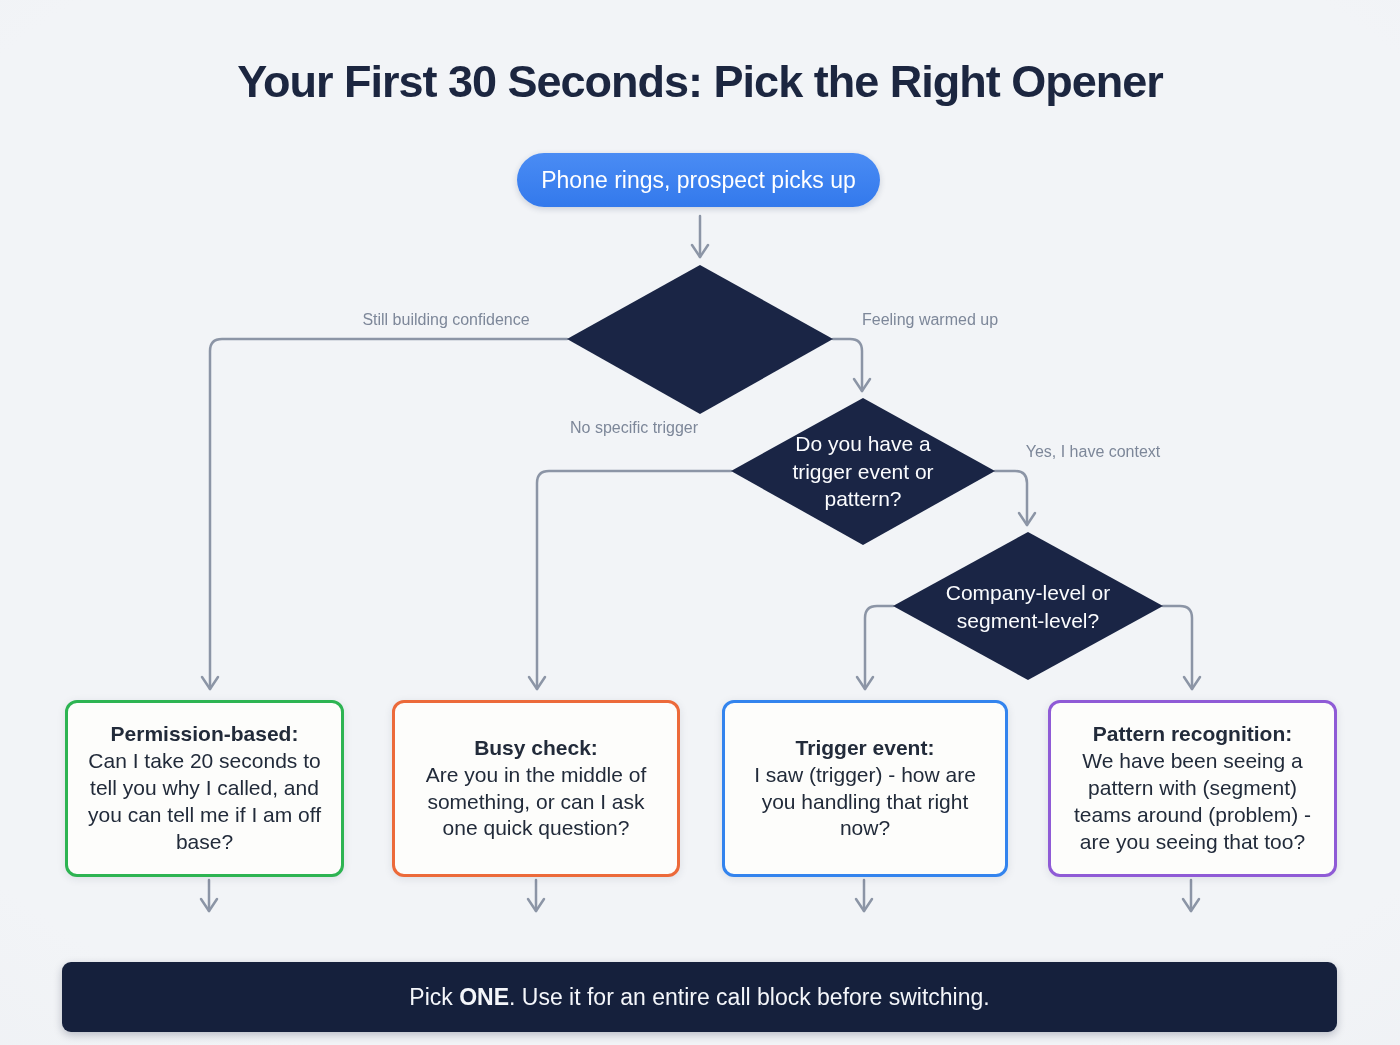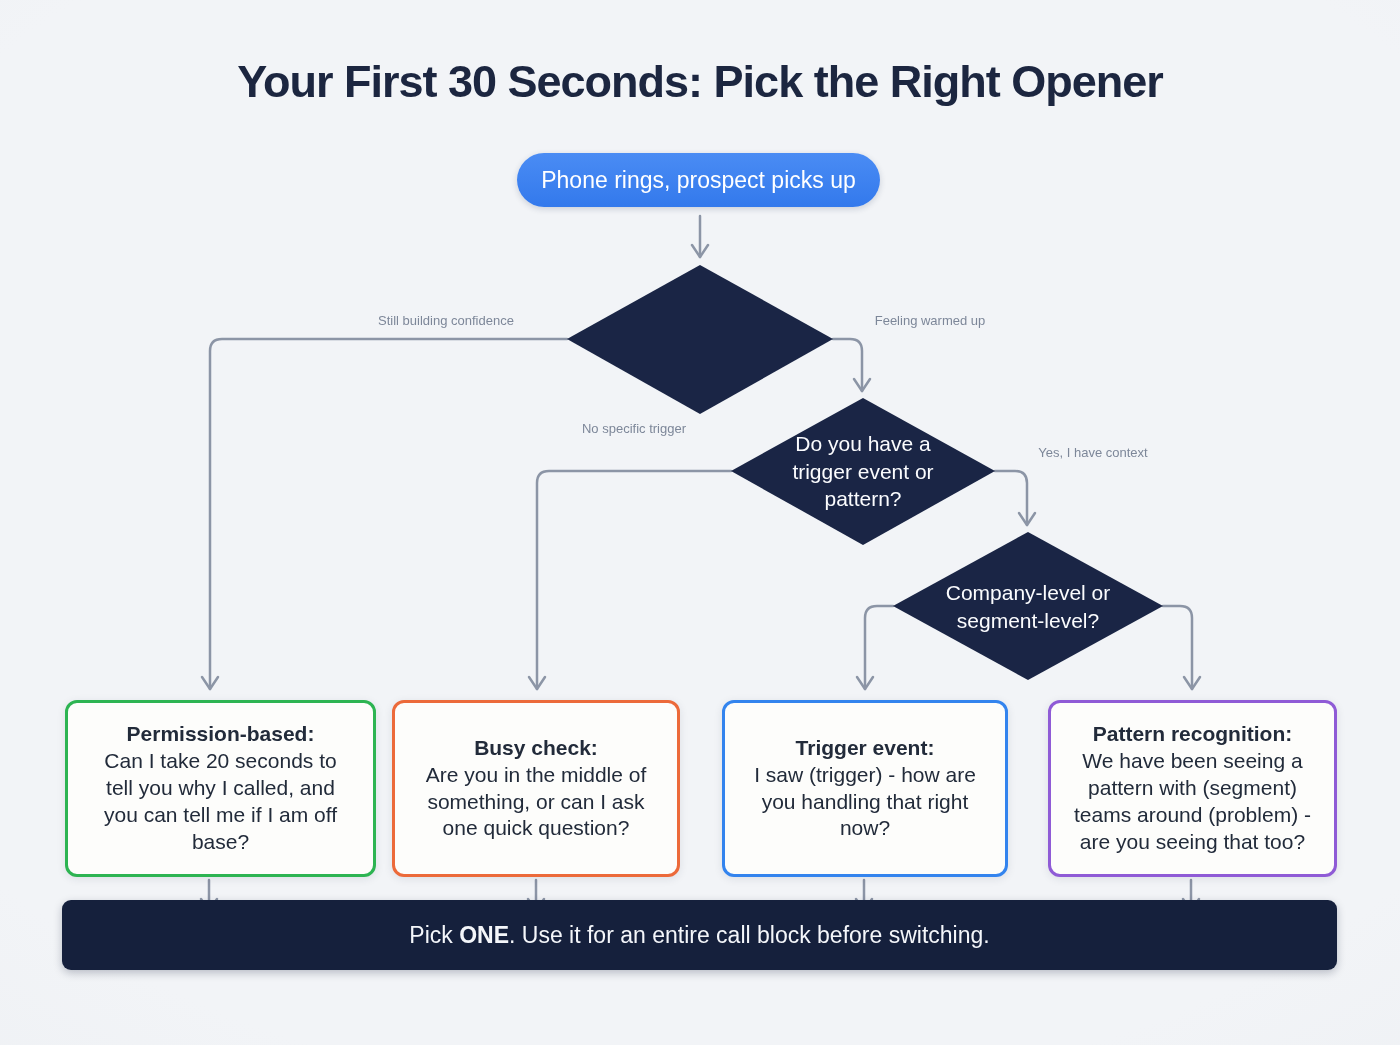--- a/index.html
+++ b/index.html
@@ -49,21 +49,21 @@
     color: #fbfcfe;
     font-size: 21px;
     line-height: 1.32;
     text-align: center;
     white-space: pre-line;
   }
   .branch-label {
     position: absolute;
     transform: translate(-50%, -50%);
     color: #7d8799;
-    font-size: 13px;
+    font-size: 16px;
     white-space: nowrap;
   }
   .outcome-card {
     position: absolute;
     top: 700px;
     height: 177px;
     box-sizing: border-box;
     border: 3px solid #888888;
     border-radius: 12px;
     background: #fdfdfb;
@@ -73,21 +73,21 @@
     text-align: center;
     color: #222b3a;
     font-size: 21px;
     line-height: 1.28;
     padding: 6px 8px;
   }
   .outcome-title { font-weight: bold; }
   .outcome-body { white-space: pre-line; }
   .footer-banner {
     position: absolute;
-    left: 62px; top: 900px;
+    left: 62px; top: 962px;
     width: 1275px; height: 70px;
     box-sizing: border-box;
     border-radius: 9px;
     background: #15203c;
     color: #f4f6fa;
     font-size: 23px;
     display: flex; align-items: center; justify-content: center;
     box-shadow: 0 3px 8px rgba(15,25,50,0.25);
   }
   .footer-bold { font-weight: bold; }
@@ -129,21 +129,21 @@
 segment-level?</div>
   <div class="diamond-text" style="left:863px; top:472px;">Do you have a
 trigger event or
 pattern?</div>
 
   <div class="branch-label" style="left:446px; top:320px;">Still building confidence</div>
   <div class="branch-label" style="left:930px; top:320px;">Feeling warmed up</div>
   <div class="branch-label" style="left:634px; top:428px;">No specific trigger</div>
   <div class="branch-label" style="left:1093px; top:452px;">Yes, I have context</div>
 
-  <div class="outcome-card" style="left: 65px; width: 311px; border-color: rgb(45, 180, 82);">
+  <div class="outcome-card" style="left: 65px; width: 279px; border-color: rgb(45, 180, 82);">
     <div class="outcome-title">Permission-based:</div>
     <div class="outcome-body">Can I take 20 seconds to
 tell you why I called, and
 you can tell me if I am off
 base?</div>
   </div>
   <div class="outcome-card" style="left: 722px; width: 286px; border-color: rgb(51, 132, 238);">
     <div class="outcome-title">Trigger event:</div>
     <div class="outcome-body">I saw (trigger) - how are
 you handling that right

